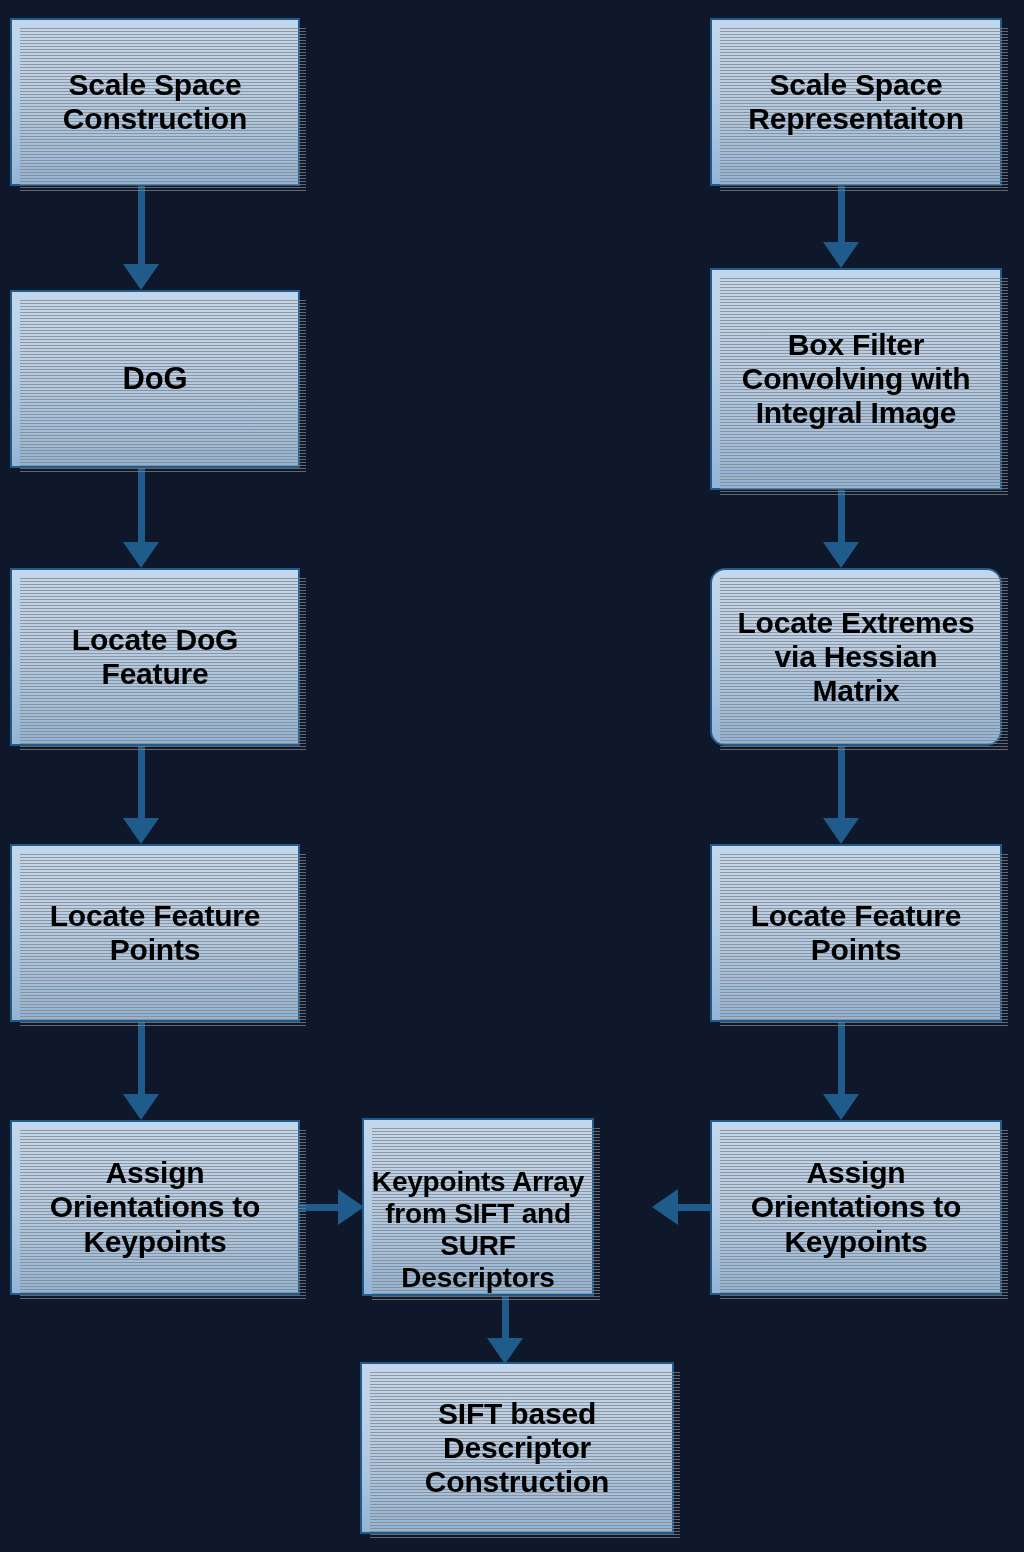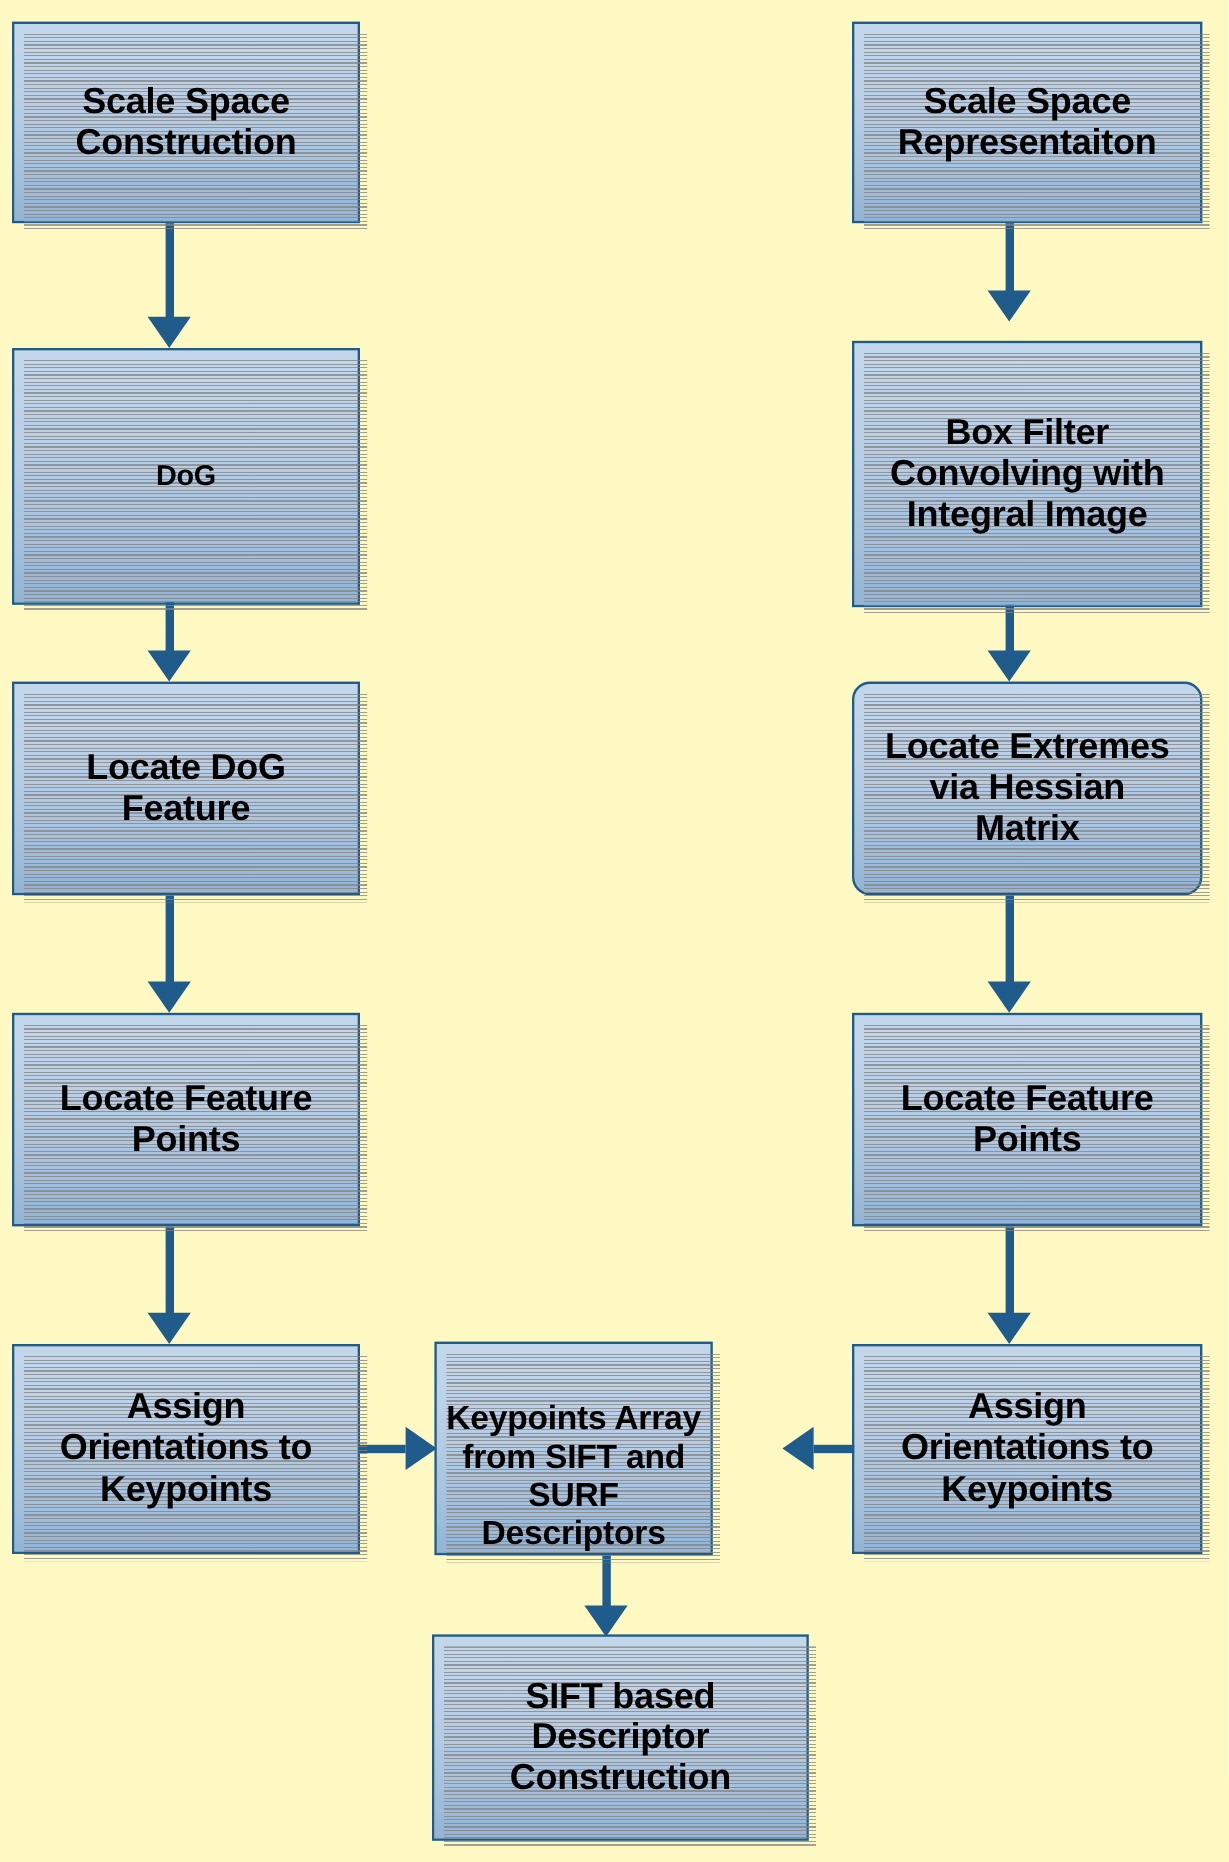--- a/index.html
+++ b/index.html
@@ -7,21 +7,21 @@
     padding: 0;
     background: #ffffff;
   }
   body {
     font-family: "Liberation Sans", sans-serif;
   }
   #canvas {
     position: relative;
     width: 1024px;
     height: 1552px;
-    background: #fef9c3;
+    background: #0f172a;
     overflow: hidden;
   }
 
   
   .node {
     position: absolute;
     box-sizing: border-box;
     border: 2px solid #1F5C8C;
     background: linear-gradient(to bottom, #C3D7EC 0%, #BACFE6 38%, #A8C3DF 70%, #93B4D6 100%);
     display: flex;
@@ -154,41 +154,41 @@
       <div class="head"></div>
     </div>
     <div class="arrow-v" style="left: 485px; top: 1296px; width: 40px; height: 68px;">
       <div class="shaft" style="height: 44px;"></div>
       <div class="head"></div>
     </div>
     <div class="node" style="left: 10px; top: 18px; width: 290px; height: 168px; font-size: 30px;">
       <span class="txt">Scale Space
 Construction</span>
     </div>
-    <div class="node" style="left: 10px; top: 290px; width: 290px; height: 214px; font-size: 24px;">
+    <div class="node" style="left: 10px; top: 290px; width: 290px; height: 178px; font-size: 31px;">
       <span class="txt">DoG</span>
     </div>
     <div class="node" style="left: 10px; top: 568px; width: 290px; height: 178px; font-size: 30px;">
       <span class="txt">Locate DoG
 Feature</span>
     </div>
     <div class="node" style="left: 10px; top: 844px; width: 290px; height: 178px; font-size: 30px;">
       <span class="txt">Locate Feature
 Points</span>
     </div>
     <div class="node" style="left: 10px; top: 1120px; width: 290px; height: 175px; font-size: 30px;">
       <span class="txt">Assign
 Orientations to
 Keypoints</span>
     </div>
     <div class="node" style="left: 710px; top: 18px; width: 292px; height: 168px; font-size: 30px;">
       <span class="txt">Scale Space
 Representaiton</span>
     </div>
-    <div class="node" style="left: 710px; top: 268px; width: 292px; height: 222px; font-size: 30px; margin-top: 16px;">
+    <div class="node" style="left: 710px; top: 268px; width: 292px; height: 222px; font-size: 30px;">
       <span class="txt">Box Filter
 Convolving with
 Integral Image</span>
     </div>
     <div class="node" style="left: 710px; top: 568px; width: 292px; height: 178px; font-size: 30px; border-radius: 15px;">
       <span class="txt">Locate Extremes
 via Hessian
 Matrix</span>
     </div>
     <div class="node" style="left: 710px; top: 844px; width: 292px; height: 178px; font-size: 30px;">

